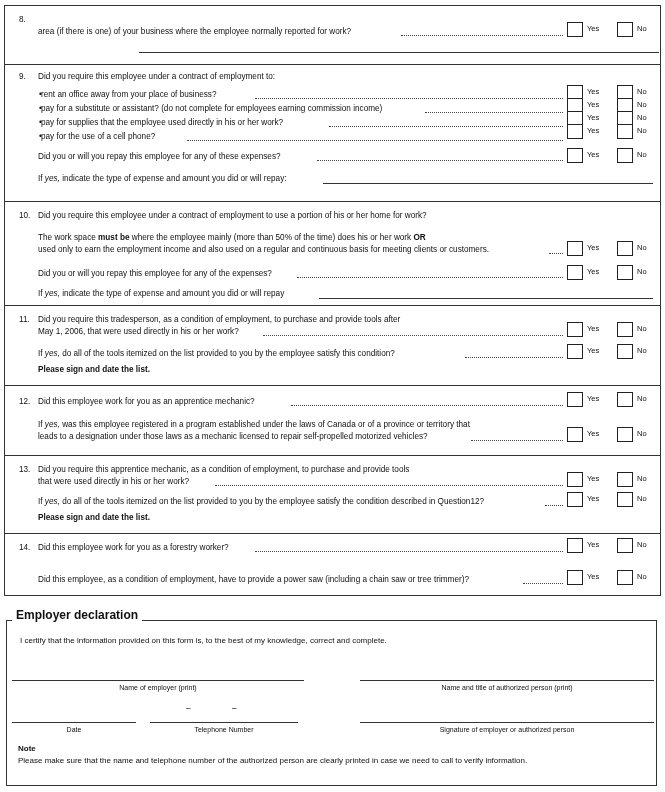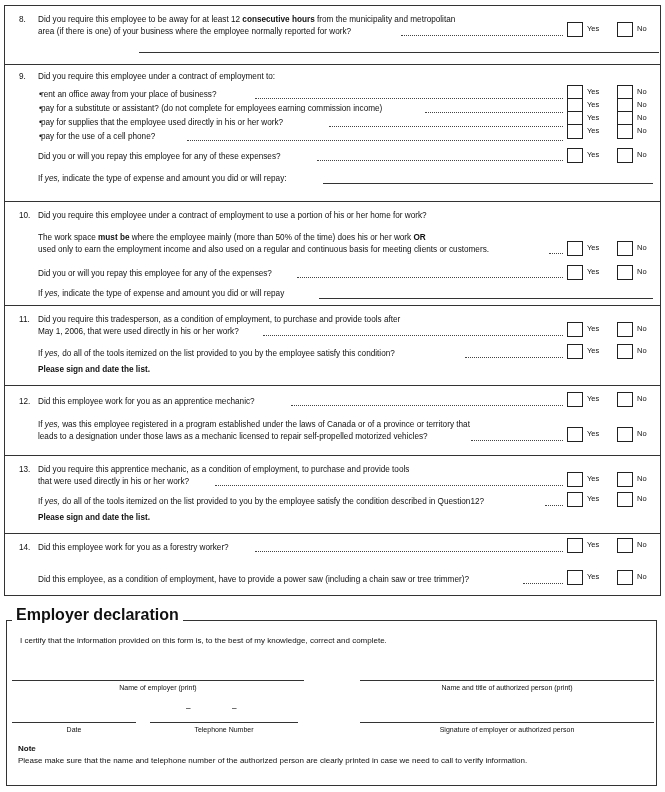--- a/index.html
+++ b/index.html
@@ -26,32 +26,31 @@
   .cb-lbl { position: absolute; font-size: 7.5px; }
   .fill-line { position: absolute; border-bottom: 1px solid #333; height: 1px; }
   b { font-weight: bold; }
   i { font-style: italic; }
   .decl {
     position: absolute; left: 6px; top: 620px; width: 651px; height: 166px;
     border: 1px solid #333;
   }
   .decl-title {
     position: absolute; left: 12px; top: 607px; background: #fff;
-    font-size: 16px; font-weight: bold; padding: 0 4px; line-height: 16px;
+    font-size: 12px; font-weight: bold; padding: 0 4px; line-height: 16px;
   }
   .sig-line { position: absolute; border-bottom: 1px solid #333; height: 1px; }
   .sig-lbl { position: absolute; font-size: 7px; text-align: center; }
 </style>
 </head>
 <body>
 
 <div class="section first" style="top:5px;height:60px;">
   <div class="row" style="top:8px;">
     <span class="num">8.</span>
-    <span class="txt"><span>Did you require this employee to be away for at least 12 </span><b>consecutive hours</b><span> from the municipality and metropolitan</span></span>
   </div>
   <div class="row" style="top:20px;">
     <span class="txt">area (if there is one) of your business where the employee normally reported for work?</span>
     <span class="dots" style="left:396px;width:162px;"></span>
   </div>
   <div class="cb" style="left:562px;top:16px;"></div>
   <span class="cb-lbl" style="left:582px;top:18px;">Yes</span>
   <div class="cb" style="left:612px;top:16px;"></div>
   <span class="cb-lbl" style="left:632px;top:18px;">No</span>
   <div class="fill-line" style="left:134px;width:520px;top:46px;"></div>

